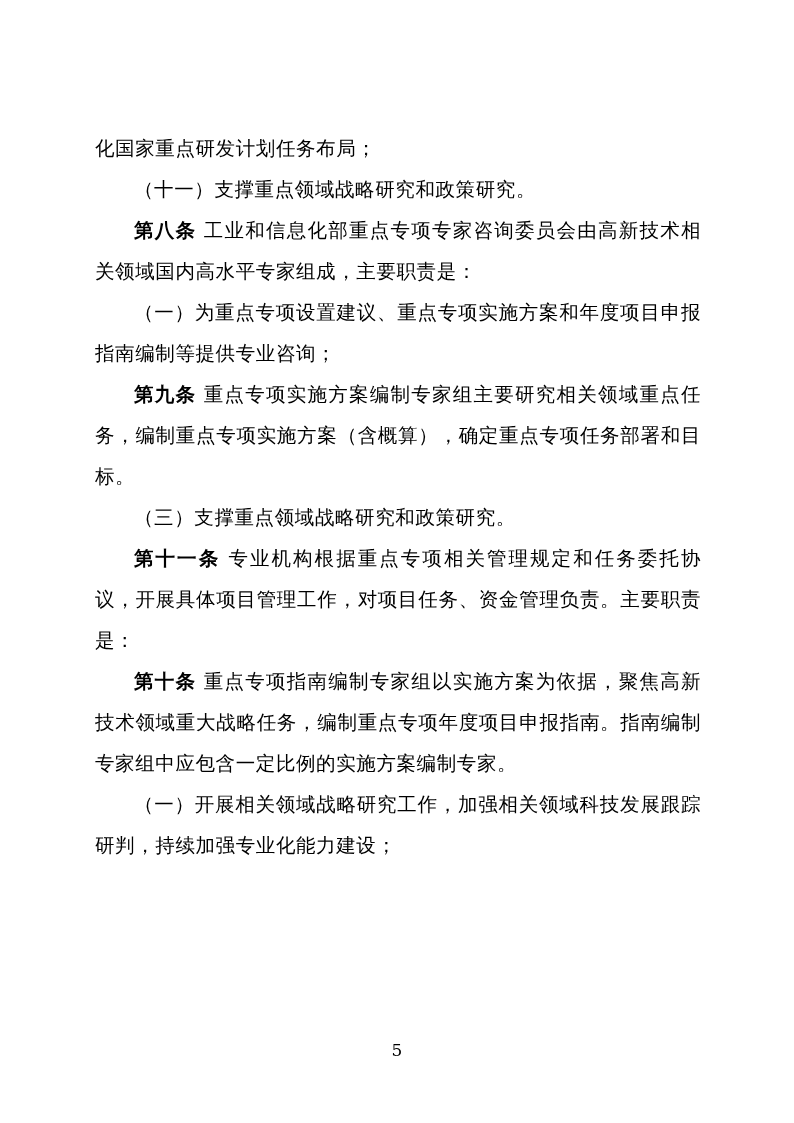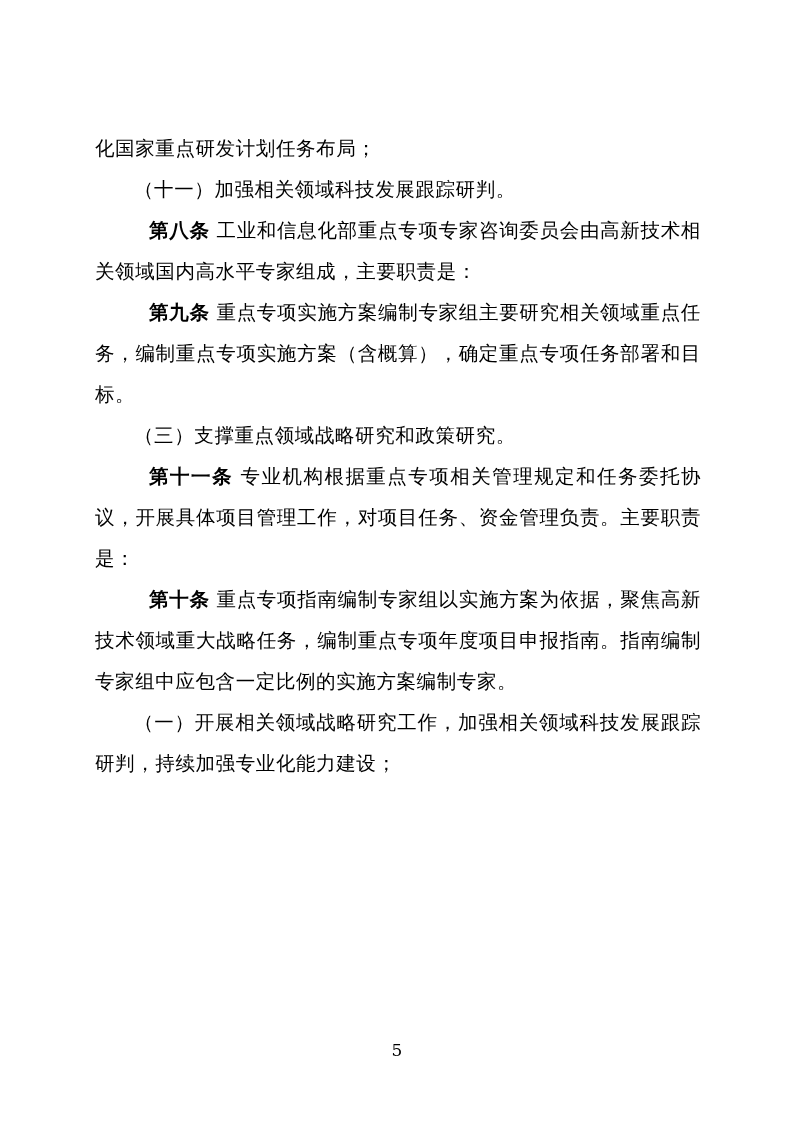--- a/index.html
+++ b/index.html
@@ -37,45 +37,45 @@
     text-align: justify;
     text-justify: inter-ideograph;
     margin: 0;
     white-space: pre-wrap;
   }
   .indent {
     text-indent: 39px;
   }
   .article-label {
     font-weight: bold;
-    margin-left: 15px;
   }
   .page-number {
     position: absolute;
     left: 0;
     top: 1040px;
     width: 794px;
     text-align: center;
     font-size: 17px;
     font-family: "DejaVu Serif", "Liberation Serif", serif;
   }
 </style>
 </head>
 <body>
 
 <div class="page">
   <div class="content">
 
     <p class="para"><span>化国家重点研发计划任务布局；</span></p>
 
 
-    <p class="para indent"><span>（十一）加强相关领域科技发展跟踪研判。</span></p>
+    <p class="para indent"><span>（十一）支撑重点领域战略研究和政策研究。</span></p>
 
     <p class="para indent"><span class="article-label">第八条</span> <span>工业和信息化部重点专项专家咨询委员会由高新技术相关领域国内高水平专家组成，主要职责是：</span></p>
 
+    <p class="para indent"><span>（一）为重点专项设置建议、重点专项实施方案和年度项目申报指南编制等提供专业咨询；</span></p>
 
 
     <p class="para indent"><span class="article-label">第九条</span> <span>重点专项实施方案编制专家组主要研究相关领域重点任务，编制重点专项实施方案（含概算），确定重点专项任务部署和目标。</span></p>
 
     <p class="para indent"><span>（三）支撑重点领域战略研究和政策研究。</span></p>
 
     <p class="para indent"><span class="article-label">第十一条</span> <span>专业机构根据重点专项相关管理规定和任务委托协议，开展具体项目管理工作，对项目任务、资金管理负责。主要职责是：</span></p>
 
     <p class="para indent"><span class="article-label">第十条</span> <span>重点专项指南编制专家组以实施方案为依据，聚焦高新技术领域重大战略任务，编制重点专项年度项目申报指南。指南编制专家组中应包含一定比例的实施方案编制专家。</span></p>
 

